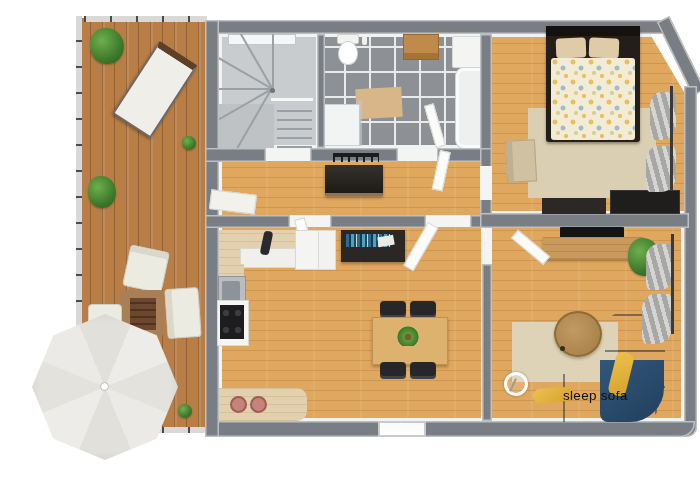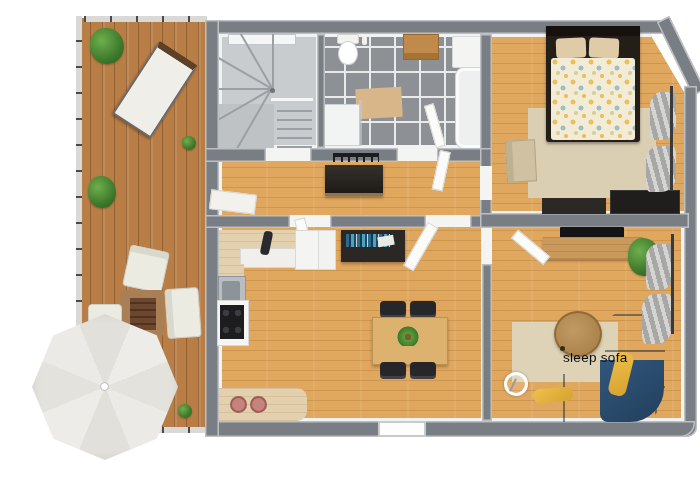--- a/index.html
+++ b/index.html
@@ -26,21 +26,21 @@
   .leaf{background:#fbfbfa;border:1px solid #d6d6d0;transform-origin:top left;}
   .plant{background:radial-gradient(circle at 35% 35%,#6fae4e,#3e7a2b 60%,#2c591e);
          border-radius:46% 54% 50% 50%;box-shadow:0 1px 2px rgba(0,0,0,.25);}
   .curtain{background:repeating-linear-gradient(75deg,#d4d4d2 0 4px,#a7a7a5 4px 9px);
            border-radius:45% 12% 50% 12%/30% 20% 35% 20%;}
   .cream{background:#ecebe2;border:1px solid #cfcec4;border-radius:4px;}
   .line{background:#9aa0a4;transform-origin:0 0;}
   .sofa{background:linear-gradient(145deg,#31577c,#223f5c);}
   .pillow{background:linear-gradient(145deg,#eec14c,#d5a22e);border-radius:7px;}
   .blackchair{background:#27272a;border-radius:4px;box-shadow:inset 0 -3px 0 rgba(255,255,255,.12);}
-  #sleep-label{color:#0d0d0d;font-size:13.5px;letter-spacing:.3px;}
+  #sleep-label{color:#0d0d0d;font-size:13.5px;letter-spacing:.3px;margin-top:38px;}
 </style>
 </head>
 <body>
 
 <div id="stage">
 
   <div class="abs deck" style="left:78px;top:18px;width:129px;height:414px;"></div>
   <div class="abs" style="left:84px;top:16px;width:123px;height:6px;background:#d9d9d7 repeating-linear-gradient(90deg,#4a4a4a 0 2px,transparent 2px 26px);"></div>
   <div class="abs" style="left:76px;top:16px;width:6px;height:416px;background:#d9d9d7 repeating-linear-gradient(0deg,#4a4a4a 0 2px,transparent 2px 26px);"></div>
   <div class="abs" style="left:84px;top:427px;width:123px;height:6px;background:#d9d9d7 repeating-linear-gradient(90deg,#4a4a4a 0 2px,transparent 2px 26px);"></div>

